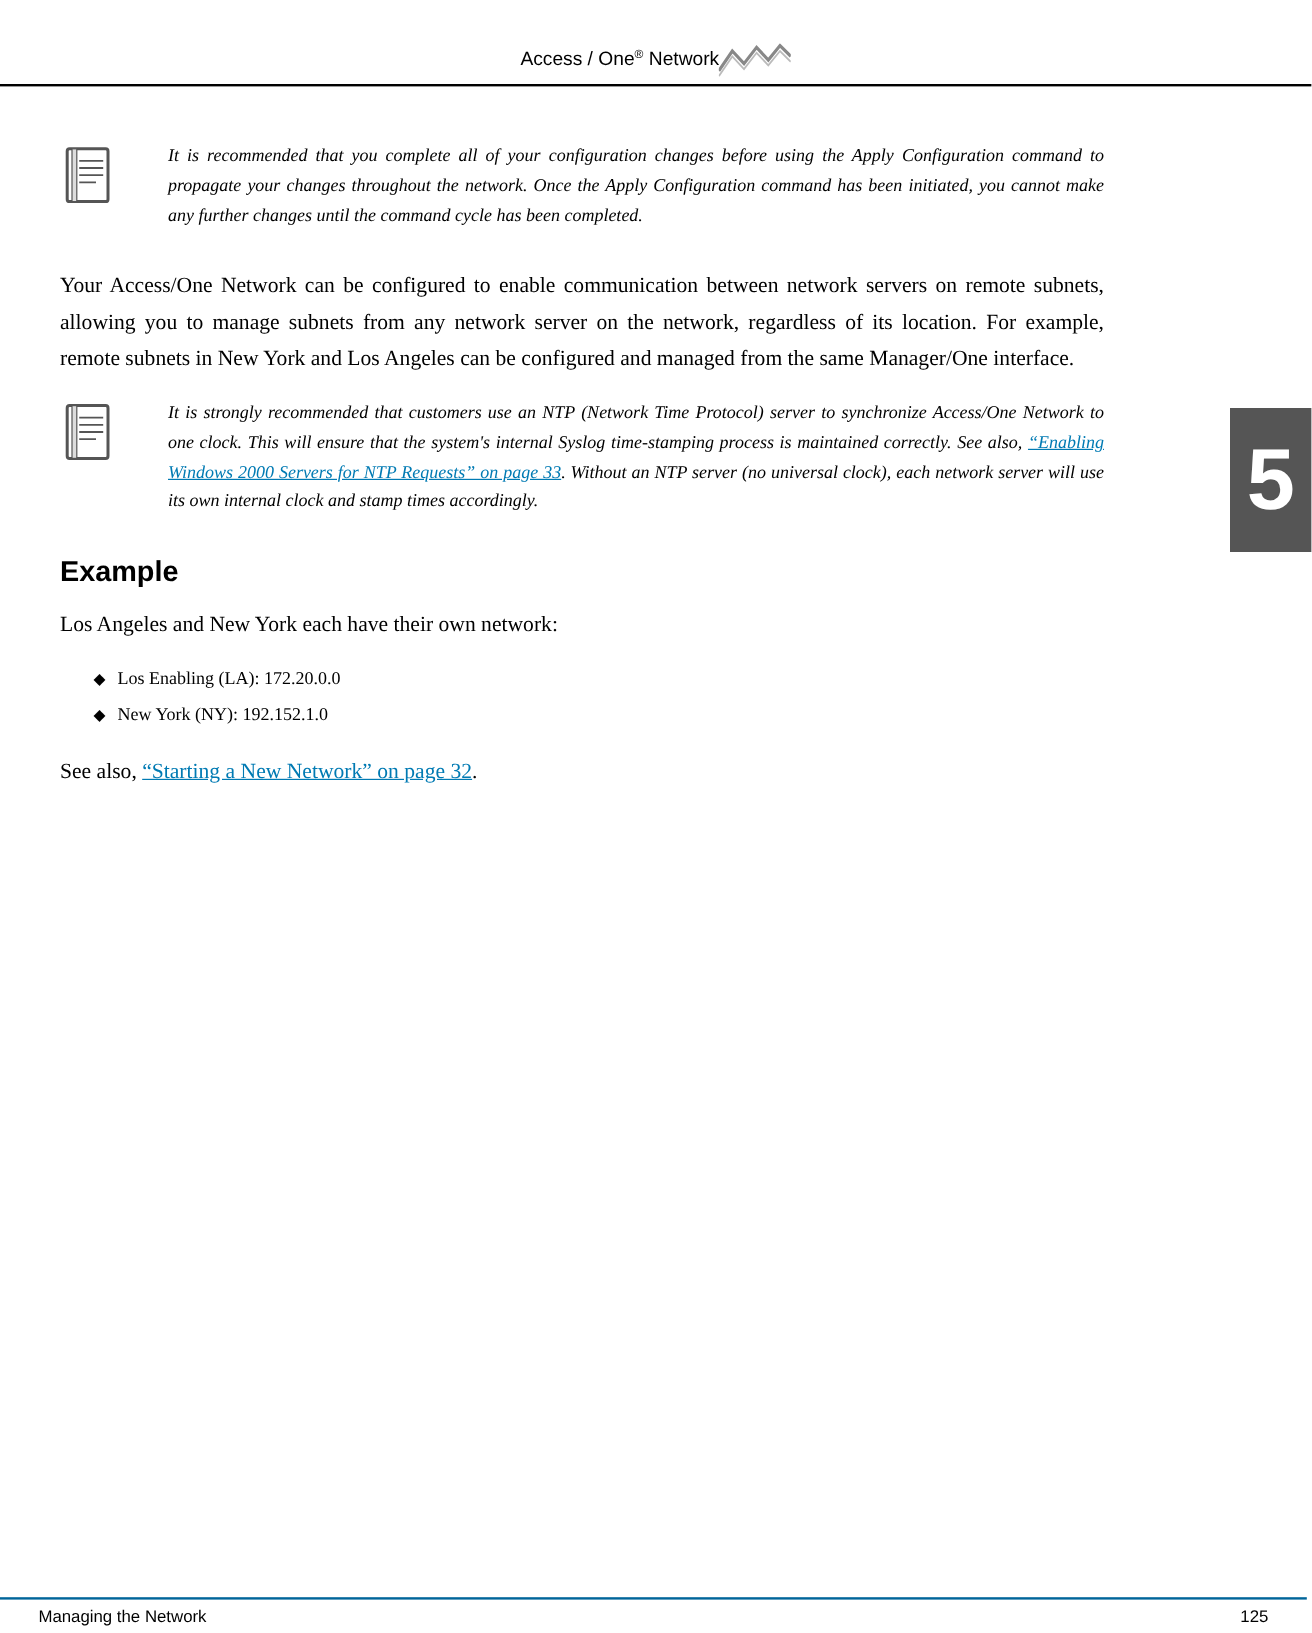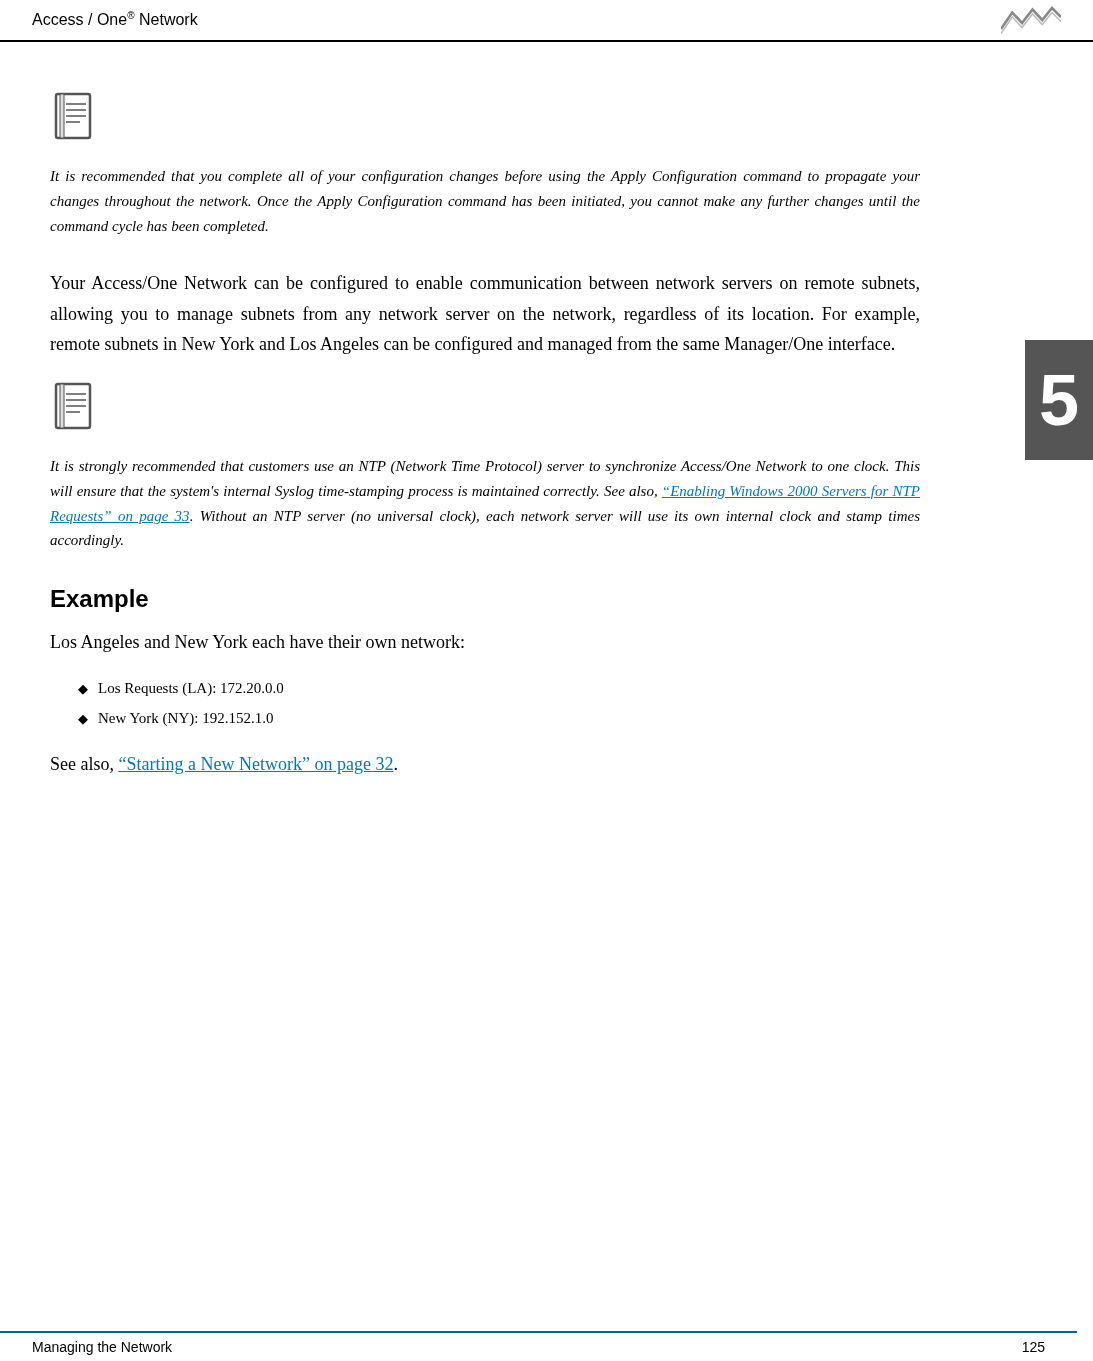--- a/index.html
+++ b/index.html
@@ -10,24 +10,25 @@
       color: #000;
       background: #fff;
       width: 1093px;
       min-height: 1361px;
       position: relative;
     }
 
     
     .page-header {
       display: flex;
-      justify-content: space-between;
+      justify-content: center;
       align-items: center;
-      padding: 6px 32px 6px 32px;
+      padding: 18px 32px 6px 32px;
       border-bottom: 2px solid #000;
+      margin-top: 18px;
     }
 
     .header-title {
       font-family: Arial, sans-serif;
       font-size: 16px;
       font-weight: normal;
       color: #000;
     }
 
     .header-logo {
@@ -60,22 +61,21 @@
     .page-content {
       padding: 28px 80px 80px 50px;
       max-width: 1000px;
     }
 
     
     .note-box {
       display: flex;
       align-items: flex-start;
       margin: 18px 0 30px 0;
-      gap: 22px;
-      flex-direction: column;
+      gap: 38px;
     }
 
     .note-icon {
       flex-shrink: 0;
       width: 52px;
       height: 52px;
       margin-top: 2px;
     }
 
     .note-text {
@@ -137,21 +137,21 @@
     .link-text {
       color: #007ab3;
       text-decoration: underline;
     }
 
     
     .page-footer {
       position: absolute;
       bottom: 0;
       left: 0;
-      right: 16px;
+      right: 4px;
       border-top: 2px solid #00659a;
       display: flex;
       justify-content: space-between;
       align-items: center;
       padding: 6px 32px;
     }
 
     .footer-left {
       font-family: Arial, sans-serif;
       font-size: 14px;
@@ -219,21 +219,21 @@
     </p>
   </div>
 
   <h3 class="sub-heading">Example</h3>
 
   <p class="body-text">Los Angeles and New York each have their own network:</p>
 
   <ul class="bullet-list">
     <li>
       <span class="bullet-diamond">◆</span>
-      <span>Los Requests (LA): 172.20.0.0</span>
+      <span>Los Enabling (LA): 172.20.0.0</span>
     </li>
     <li>
       <span class="bullet-diamond">◆</span>
       <span>New York (NY): 192.152.1.0</span>
     </li>
   </ul>
 
 
   <p class="body-text">
     <span>See also,&nbsp;</span><span class="link-text">“Starting a New Network” on page 32</span><span>.</span>

